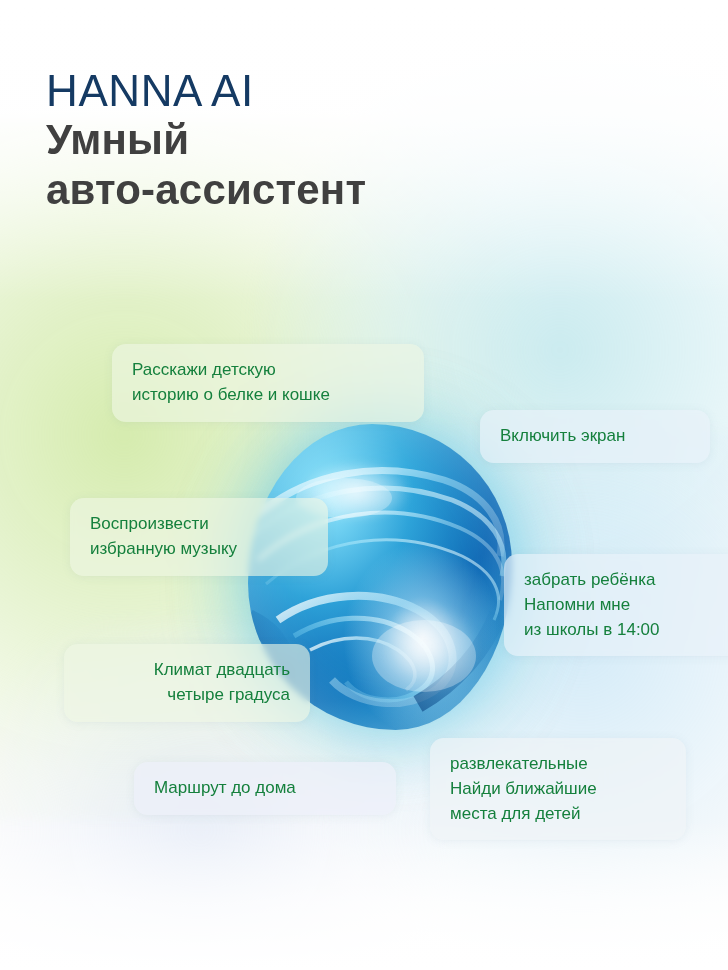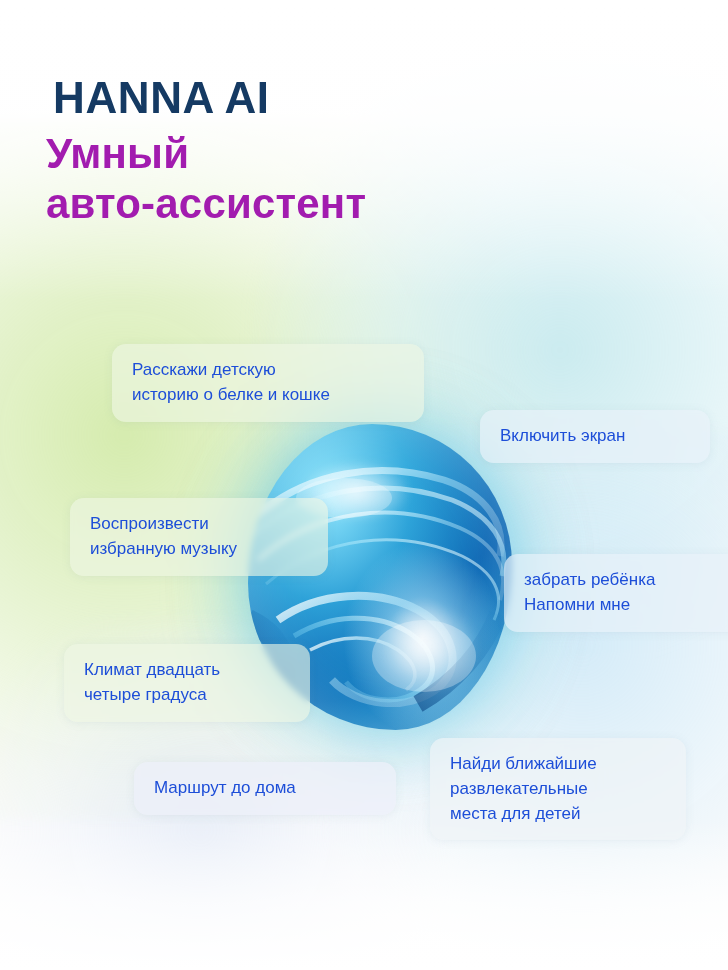--- a/index.html
+++ b/index.html
@@ -91,31 +91,31 @@
 
   
   .headline {
     position: absolute;
     left: 46px;
     top: 66px;
     z-index: 6;
   }
   .headline .brand {
     font-size: 44px;
-    font-weight: bold;
+    font-weight: normal;
     letter-spacing: 0.6px;
     color: #153a63;
     line-height: 1.12;
-    margin: 7px;
+    margin: 0;
   }
   .headline .sub1,
   .headline .sub2 {
     font-size: 42px;
     font-weight: bold;
-    color: #a21caf;
+    color: #404040;
     line-height: 1.18;
     margin: 0;
     letter-spacing: 0.2px;
   }
 
   
   .orb-wrap {
     position: absolute;
     left: 248px;
     top: 424px;
@@ -171,38 +171,38 @@
   }
 
   
   .chip {
     position: absolute;
     z-index: 5;
     border-radius: 14px;
     padding: 14px 20px;
     font-size: 17px;
     line-height: 1.46;
-    color: #1d4ed8;
+    color: #15803d;
     background: rgba(255, 255, 255, 0.46);
     backdrop-filter: blur(3px);
     box-shadow: 0 1px 10px rgba(110, 140, 160, 0.10);
   }
   .chip.tint-green { background: rgba(238, 245, 228, 0.62); }
   .chip.tint-blue  { background: rgba(232, 242, 249, 0.66); margin-left: 16px; }
   .chip.tint-grey  { background: rgba(238, 243, 246, 0.66); }
   .chip.tint-lilac { background: rgba(236, 240, 249, 0.70); }
 
   .chip .line { display: block; white-space: nowrap; }
 
   
   #chip-story    { left: 112px; top: 344px;  width: 272px; }
   #chip-screen   { left: 464px; top: 410px;  width: 190px; }
   #chip-music    { left: 38px;  top: 498px;  width: 218px; margin-left: 32px; }
   #chip-reminder { left: 488px; top: 554px;  width: 202px; }
-  #chip-climate  { left: 64px;  top: 644px;  width: 206px; }
+  #chip-climate  { left: 64px;  top: 644px;  width: 206px; text-align: right; }
   #chip-route    { left: 134px; top: 762px;  width: 222px; }
   #chip-places   { left: 430px; top: 738px;  width: 216px; }
 </style>
 </head>
 <body>
 
 <div class="poster">
 
   <div class="bg-base"></div>
   <div class="bg-wash-green"></div>
@@ -269,30 +269,31 @@
   </div>
 
   <div class="chip tint-green" id="chip-music">
     <span class="line">Воспроизвести</span>
     <span class="line">избранную музыку</span>
   </div>
 
   <div class="chip tint-blue" id="chip-reminder">
     <span class="line">забрать ребёнка</span>
     <span class="line">Напомни мне</span>
+    <span class="line">из школы в 14:00</span>
   </div>
 
   <div class="chip tint-green" id="chip-climate">
     <span class="line">Климат двадцать</span>
     <span class="line">четыре градуса</span>
   </div>
 
   <div class="chip tint-lilac" id="chip-route">
     <span class="line">Маршрут до дома</span>
   </div>
 
   <div class="chip tint-grey" id="chip-places">
+    <span class="line">развлекательные</span>
     <span class="line">Найди ближайшие</span>
-    <span class="line">развлекательные</span>
     <span class="line">места для детей</span>
   </div>
 
 </div>
 
 </body></html>

